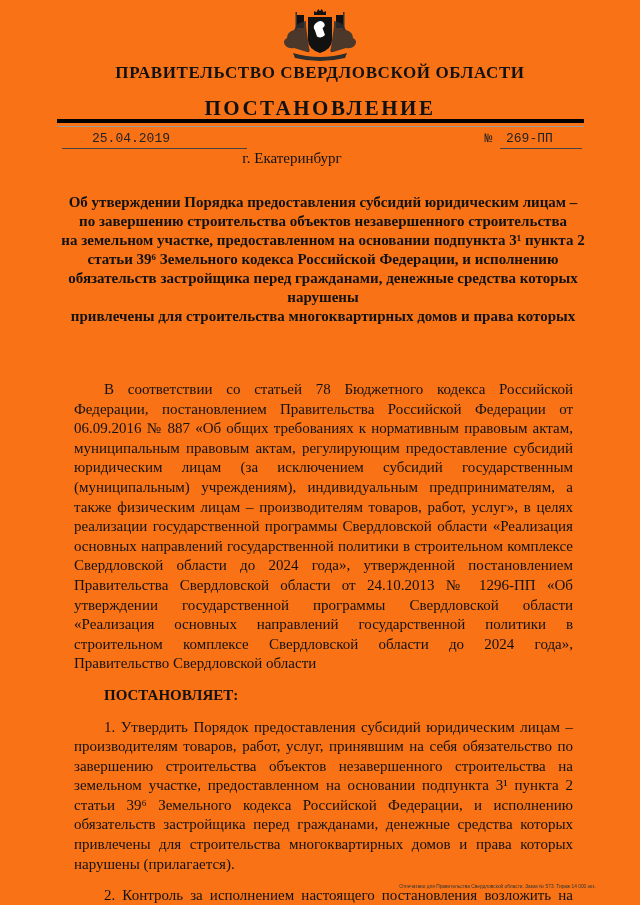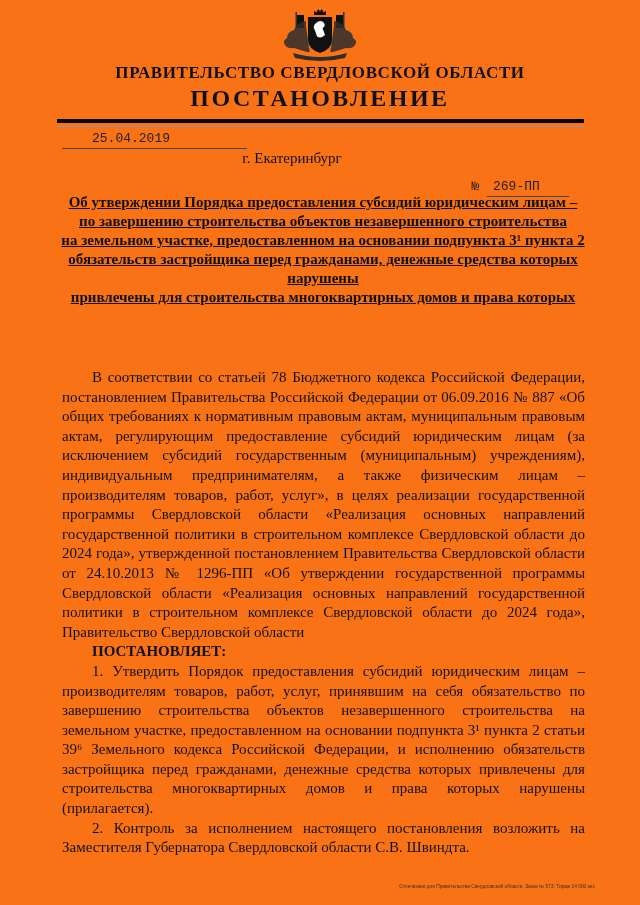--- a/index.html
+++ b/index.html
@@ -9,55 +9,55 @@
   }
   .page{position:relative;width:640px;height:905px;overflow:hidden;background:#f97316;}
 
   .emblem-wrap{position:absolute;top:8px;left:0;width:640px;display:flex;justify-content:center;}
 
   .org-name{
     position:absolute;top:63px;left:0;width:640px;text-align:center;
     font-weight:bold;font-size:17px;letter-spacing:0.6px;
   }
   .doc-type{
-    position:absolute;top:85px;left:0;width:640px;text-align:center;
-    font-weight:bold;font-size:24px;letter-spacing:2.5px;
+    position:absolute;top:96px;left:0;width:640px;text-align:center;
+    font-weight:bold;font-size:21px;letter-spacing:2.5px;
   }
 
   .rule-thick{position:absolute;top:119px;left:57px;width:527px;height:0;border-top:4px solid #000;}
   .rule-thin{position:absolute;top:126px;left:57px;width:527px;height:0;border-top:1px solid #9a9a9a;}
 
   .meta-row{
     position:absolute;top:131px;left:62px;width:523px;height:20px;
     font-family:"Liberation Mono", monospace;font-size:13px;color:#222;
   }
   .meta-date{
     position:absolute;left:0;top:0;width:185px;
     border-bottom:1px solid #444;padding:0 0 2px 30px;box-sizing:border-box;
   }
-  .meta-number{position:absolute;right:16px;top:0;margin-top:48px;}
+  .meta-number{position:absolute;right:3px;top:0;}
   .meta-number .num{
     display:inline-block;min-width:72px;border-bottom:1px solid #444;
     padding:0 4px 2px 6px;
   }
   .meta-city{
     position:absolute;top:150px;left:0;width:584px;text-align:center;
     font-size:15px;
   }
 
   .title-block{
     position:absolute;top:193px;left:58px;width:530px;text-align:center;
-    font-weight:bold;font-size:15px;line-height:19px;text-decoration:underline;
+    font-weight:bold;font-size:15px;line-height:19px;
   }
 
   .body-block{
     position:absolute;top:368px;left:62px;width:523px;
     font-size:15px;line-height:19.6px;text-align:justify;
   }
-  .body-block p{margin:0;text-indent:30px;}
+  .body-block p{margin:12px;text-indent:30px;}
   .resolves{font-weight:bold;text-indent:0;text-align:left;}
 
   .print-note{
     position:absolute;top:884px;right:44px;
     font-family:"Liberation Sans", sans-serif;font-size:6px;color:#333;
     transform:scale(0.8);transform-origin:top right;white-space:nowrap;
   }
 </style>
 </head>
 <body>
@@ -98,20 +98,21 @@
       <span>№</span>
       <span class="num">269-ПП</span>
     </div>
   </div>
   <div class="meta-city">г. Екатеринбург</div>
 
   <div class="title-block">
     <div>Об утверждении Порядка предоставления субсидий юридическим лицам –</div>
     <div>по завершению строительства объектов незавершенного строительства</div>
     <div>на земельном участке, предоставленном на основании подпункта 3¹ пункта 2</div>
+    <div>статьи 39⁶ Земельного кодекса Российской Федерации, и исполнению</div>
     <div>обязательств застройщика перед гражданами, денежные средства которых</div>
     <div>нарушены</div>
     <div>привлечены для строительства многоквартирных домов и права которых</div>
   </div>
 
   <div class="body-block">
     <p>В соответствии со статьей 78 Бюджетного кодекса Российской Федерации, постановлением Правительства Российской Федерации от 06.09.2016 № 887 «Об общих требованиях к нормативным правовым актам, муниципальным правовым актам, регулирующим предоставление субсидий юридическим лицам (за исключением субсидий государственным (муниципальным) учреждениям), индивидуальным предпринимателям, а также физическим лицам – производителям товаров, работ, услуг», в целях реализации государственной программы Свердловской области «Реализация основных направлений государственной политики в строительном комплексе Свердловской области до 2024 года», утвержденной постановлением Правительства Свердловской области от 24.10.2013 № 1296-ПП «Об утверждении государственной программы Свердловской области «Реализация основных направлений государственной политики в строительном комплексе Свердловской области до 2024 года», Правительство Свердловской области</p>
     <p class="resolves">ПОСТАНОВЛЯЕТ:</p>
     <p>1. Утвердить Порядок предоставления субсидий юридическим лицам – производителям товаров, работ, услуг, принявшим на себя обязательство по завершению строительства объектов незавершенного строительства на земельном участке, предоставленном на основании подпункта 3¹ пункта 2 статьи 39⁶ Земельного кодекса Российской Федерации, и исполнению обязательств застройщика перед гражданами, денежные средства которых привлечены для строительства многоквартирных домов и права которых нарушены (прилагается).</p>
     <p>2. Контроль за исполнением настоящего постановления возложить на Заместителя Губернатора Свердловской области С.В. Швиндта.</p>

